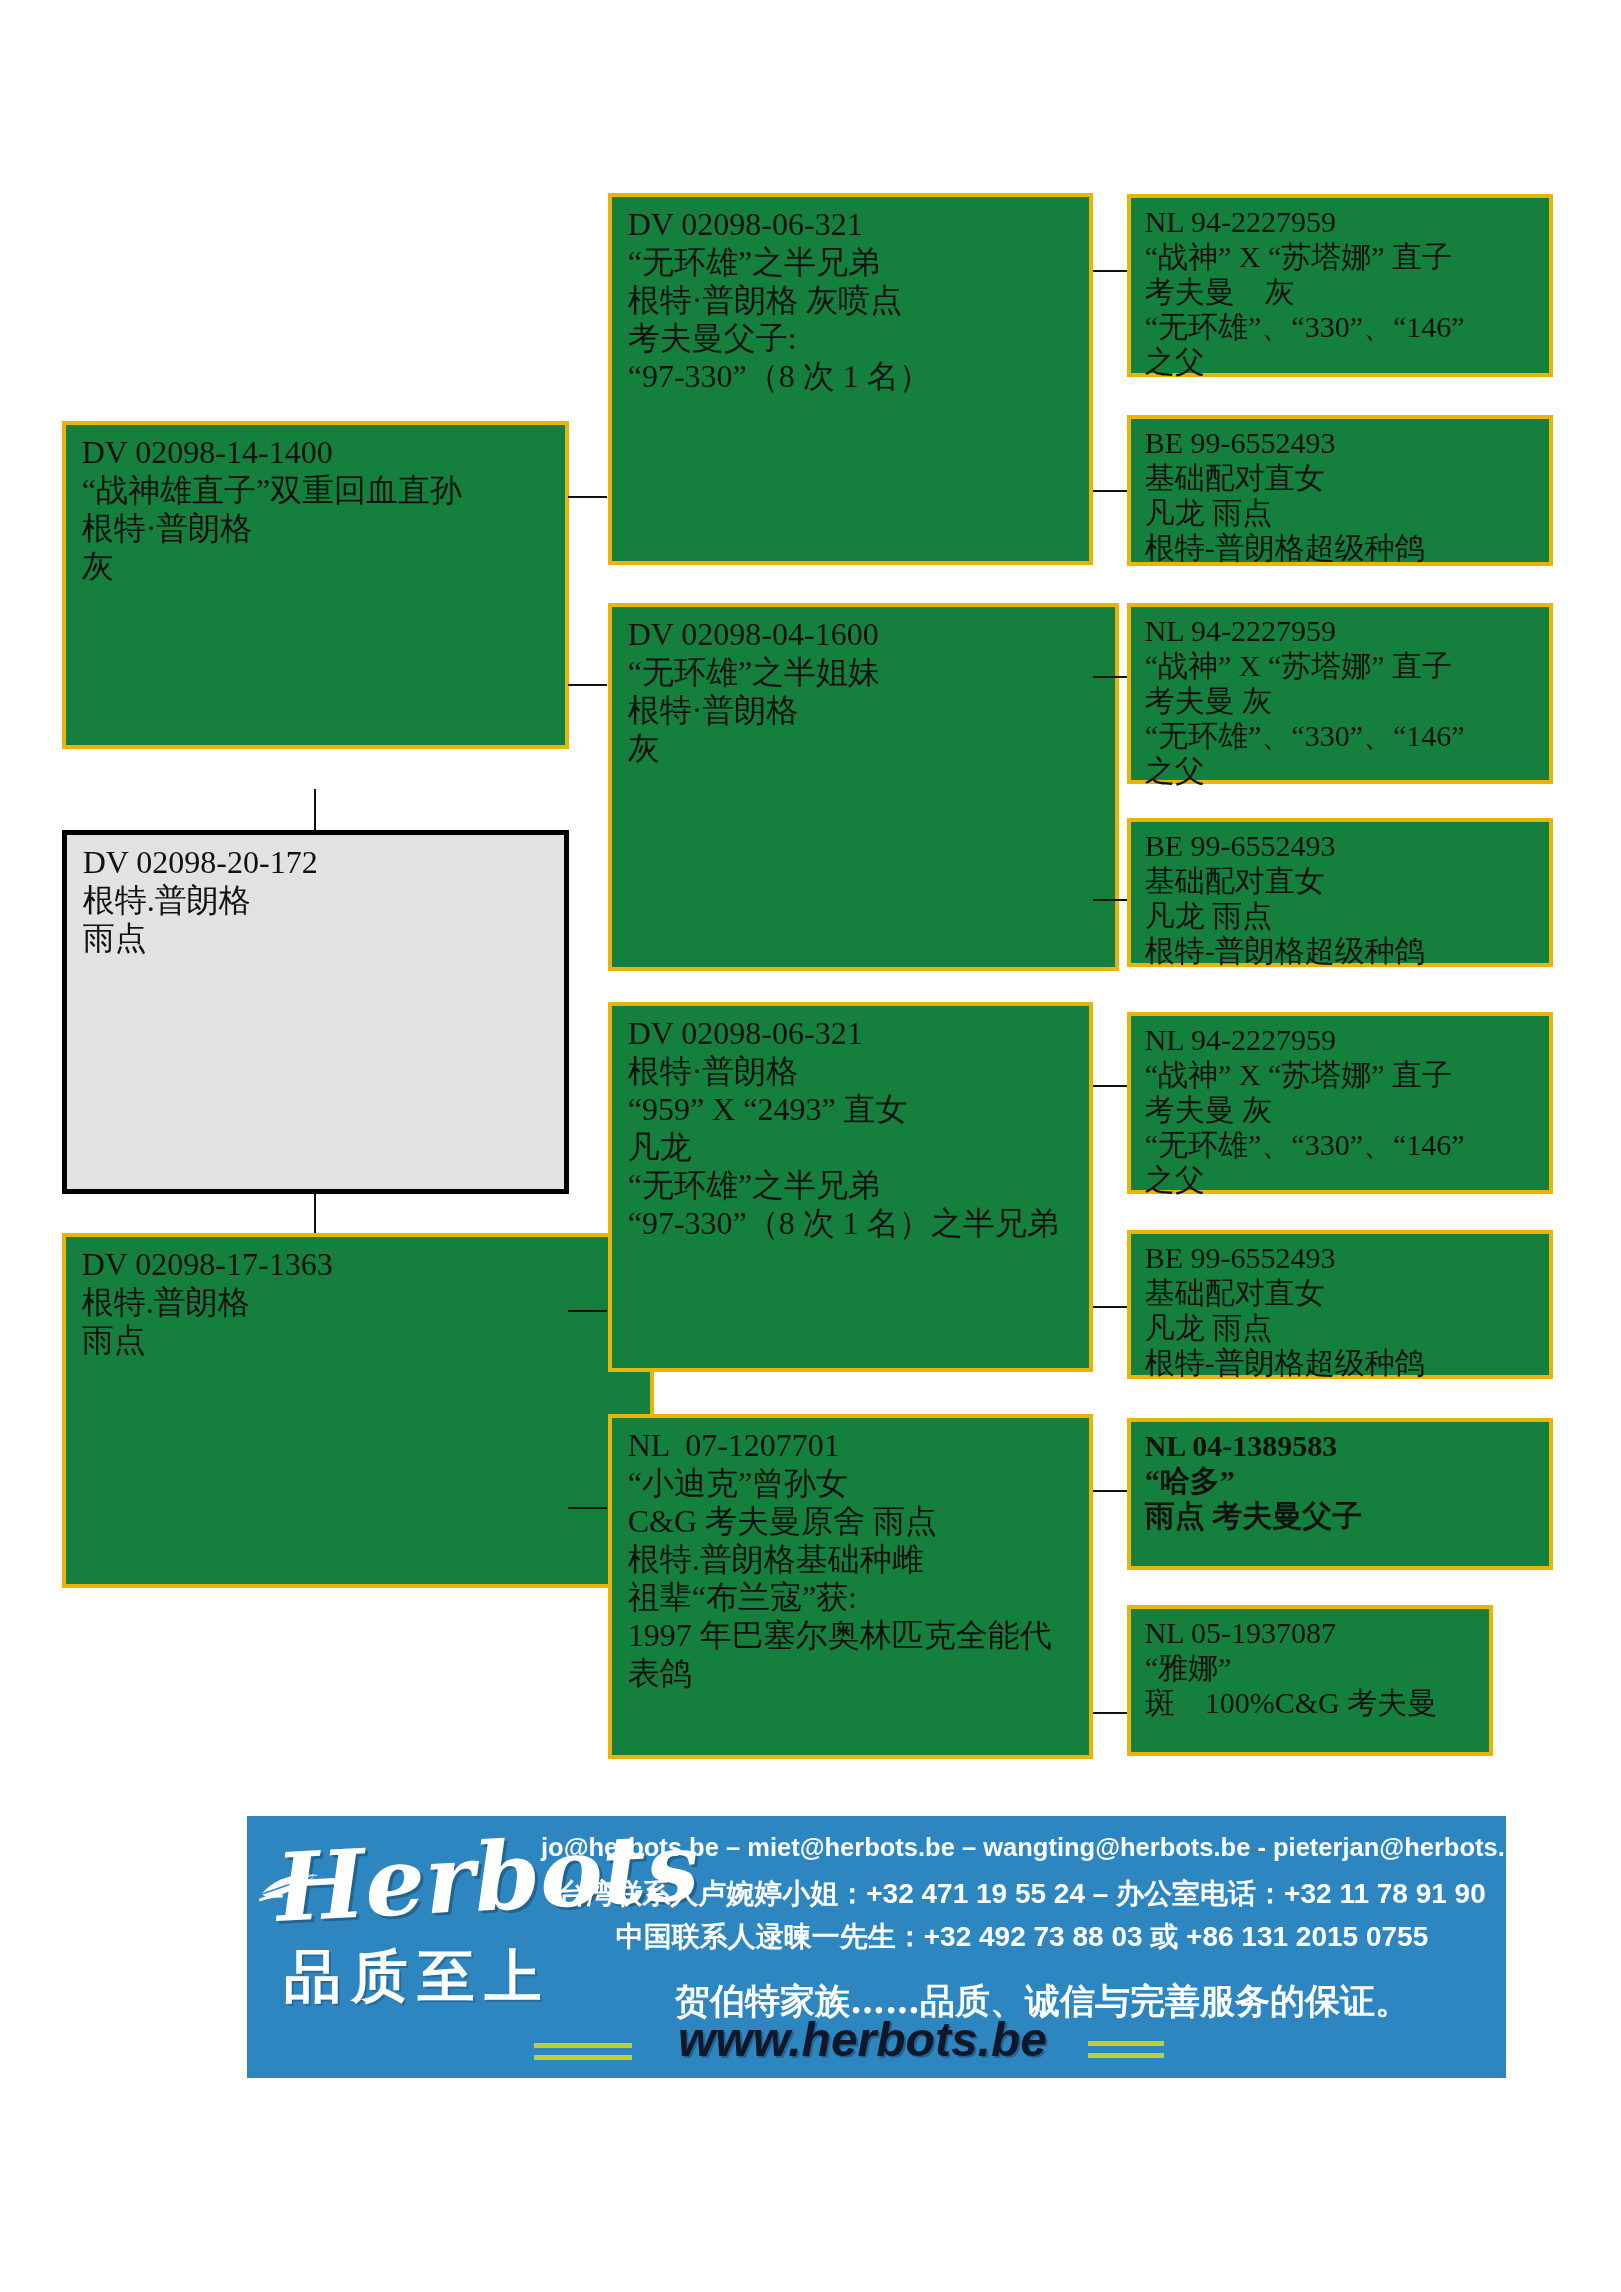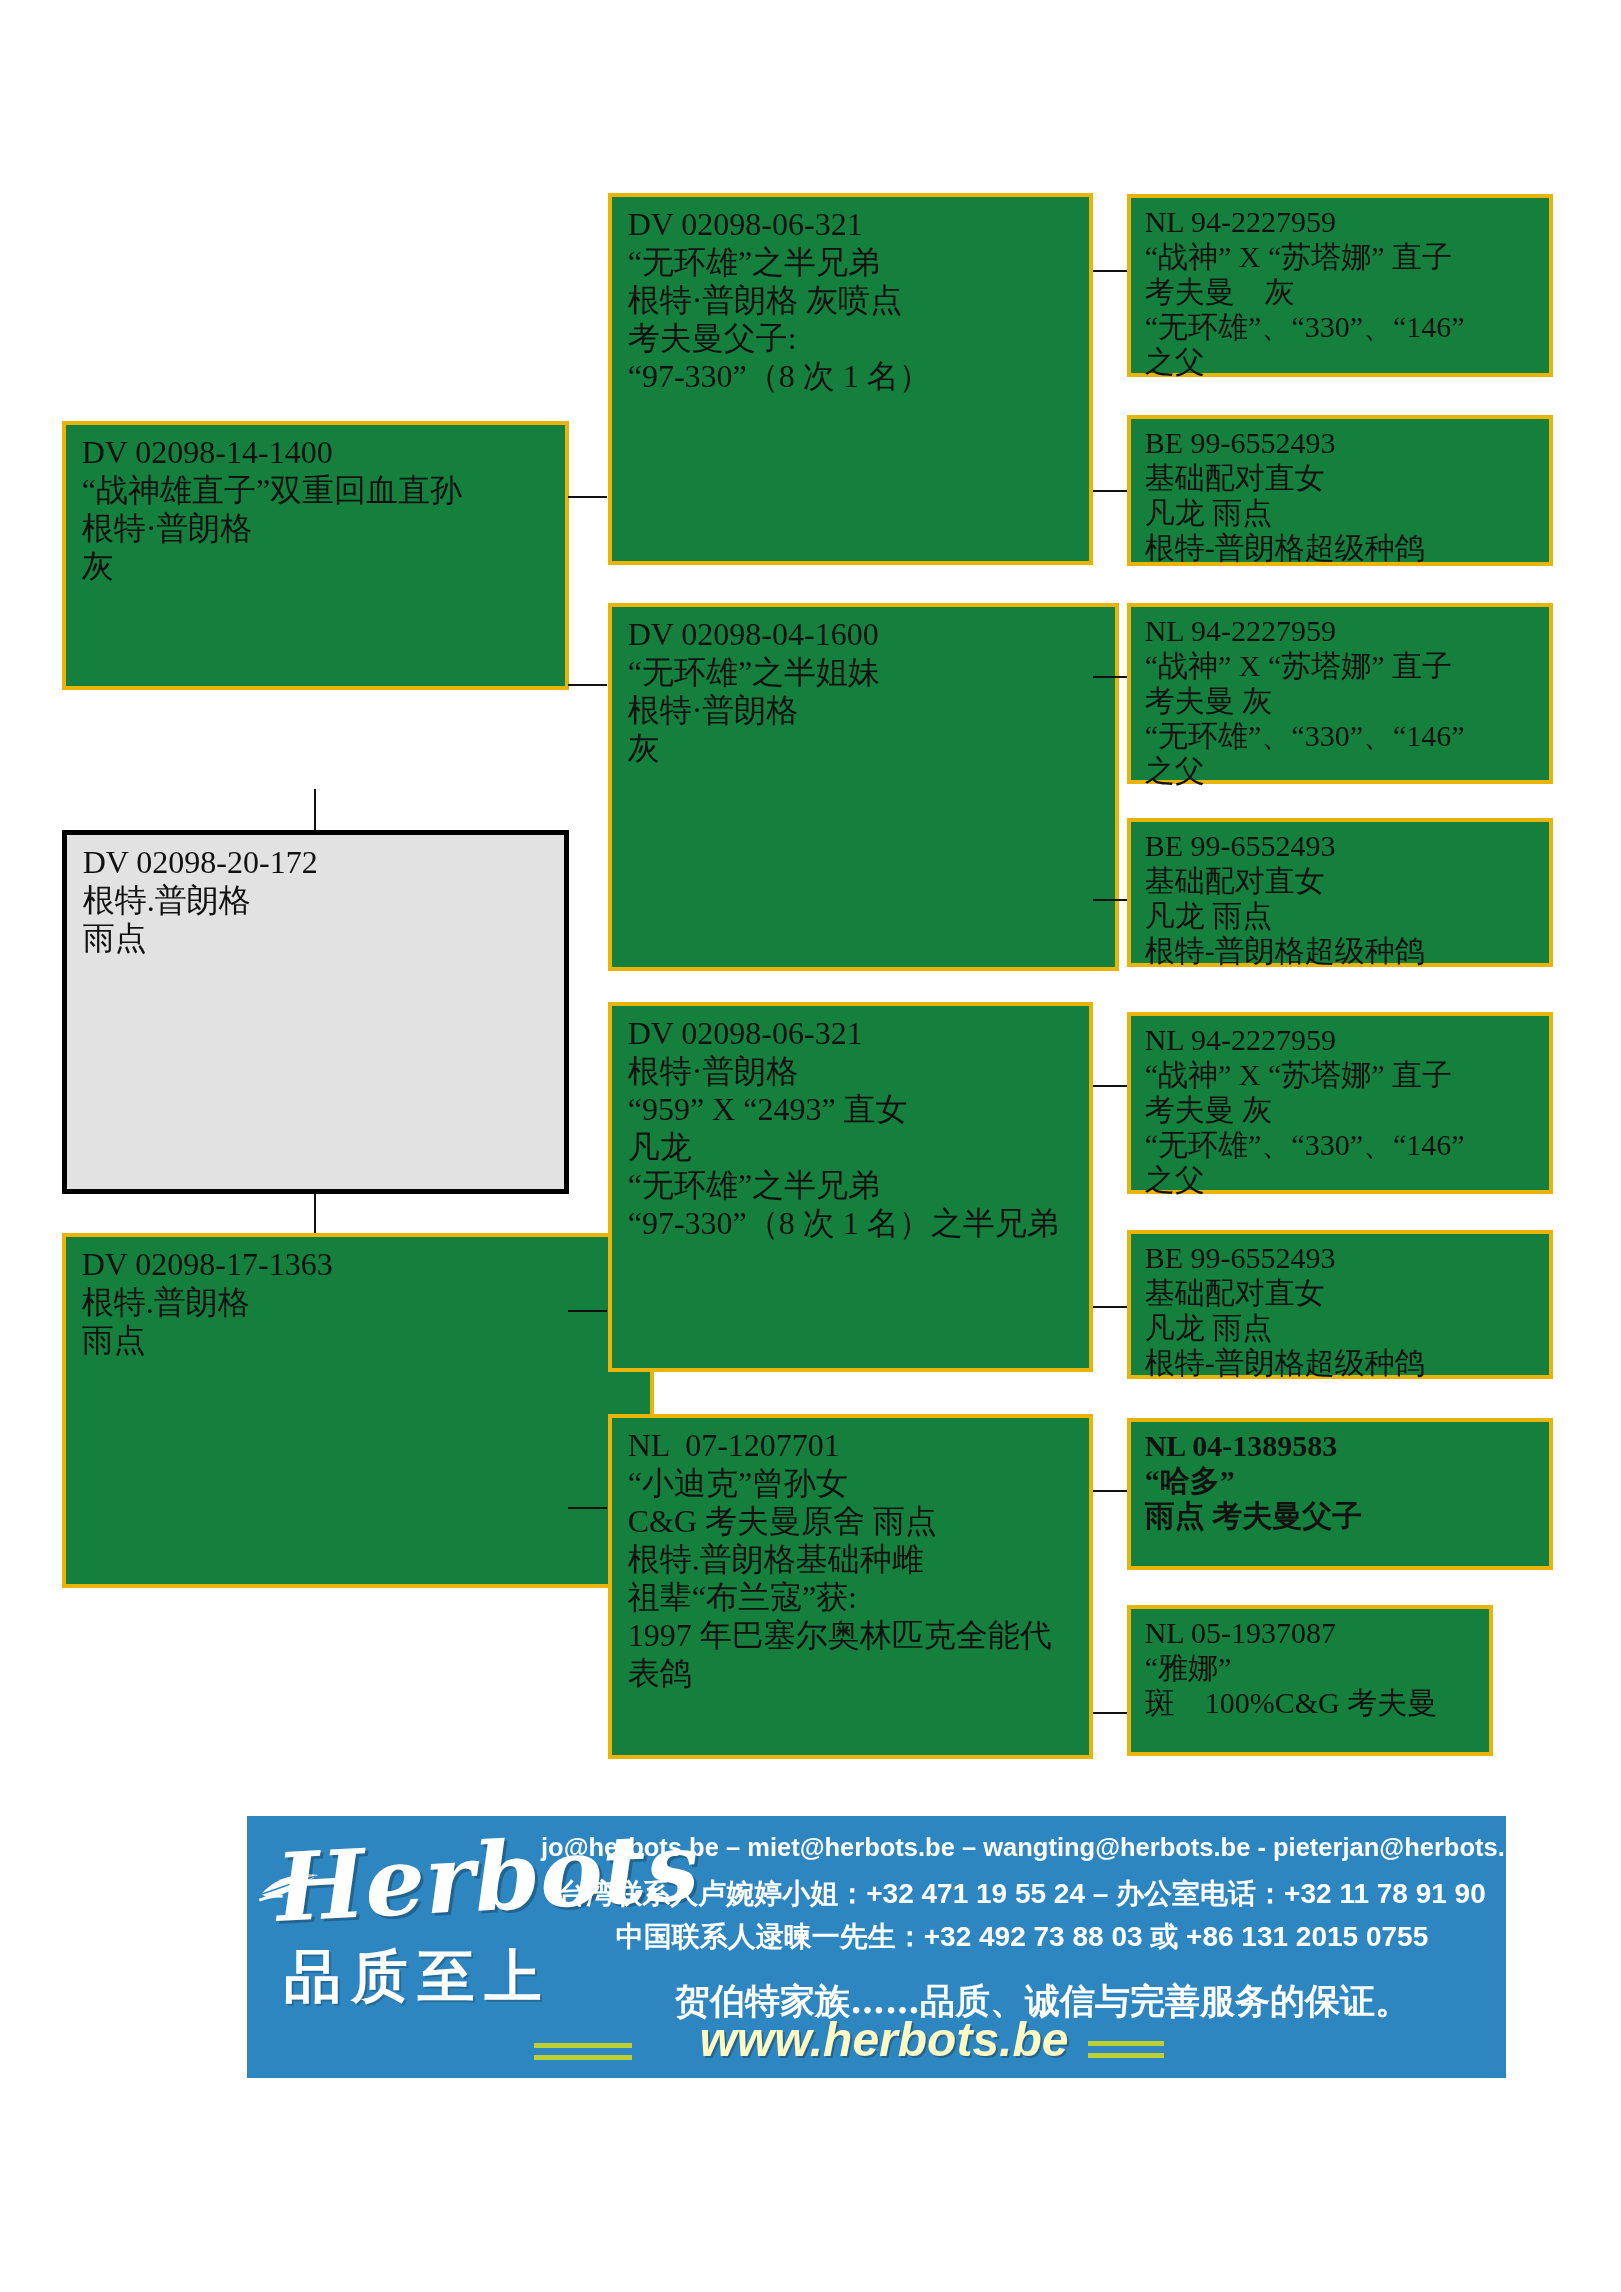--- a/index.html
+++ b/index.html
@@ -9,21 +9,21 @@
   }
   .box{
     position:absolute;border:4px solid #eab308;background:#15803d;
     padding:7.8px 11.8px 5.9px 15.7px;box-sizing:border-box;
     font-size:32px;line-height:38px;
   }
   .box .line{white-space:pre-wrap;}
   .box.small{font-size:30px;line-height:35px;padding:5.9px 9.8px 3.9px 13.7px;}
   .box.subject{border:5.9px solid #000;background:#e2e2e2;}
   
-  .box-sire{left:62px;top:421px;width:507px;height:269px;}
+  .box-sire{left:62px;top:421px;width:507px;height:328px;}
   .box-subject{left:62px;top:830px;width:507px;height:364px;}
   .box-dam{left:62px;top:1233px;width:592px;height:355px;}
   
   .box-m1{left:608px;top:193px;width:485px;height:372px;}
   .box-m2{left:608px;top:603px;width:511px;height:368px;}
   .box-m3{left:608px;top:1002px;width:485px;height:370px;}
   .box-m4{left:608px;top:1414px;width:485px;height:345px;}
   
   .box-r1{left:1127px;top:194px;width:426px;height:183px;}
   .box-r2{left:1127px;top:415px;width:426px;height:151px;}
@@ -66,22 +66,22 @@
     position:absolute;left:294px;top:102px;width:962px;
     font-size:28px;font-weight:bold;text-align:center;white-space:pre;
   }
   .banner-slogan{
     position:absolute;left:428px;top:162px;width:627px;
     font-size:35px;font-weight:bold;text-align:center;
     font-family:"DejaVu Serif",serif;white-space:pre;
   }
   .banner-url{
     position:absolute;left:431px;top:196px;width:412px;
-    font-size:48px;font-weight:bold;font-style:italic;text-align:center;
-    color:#fef9c3;text-shadow:2px 2px 0 rgba(0,0,0,0.25);
+    font-size:48px;font-weight:bold;font-style:italic;text-align:left;
+    color:#0f172a;text-shadow:2px 2px 0 rgba(0,0,0,0.25);
   }
   .dbl-lines{position:absolute;}
   .dbl-lines .bar{height:4.9px;background:#bccf33;margin:6.9px 0;}
   .lines-left{left:287px;top:220px;width:98px;}
   .lines-right{left:841px;top:218px;width:76px;}
 </style>
 </head>
 <body>
 
 <div class="box box-sire">

